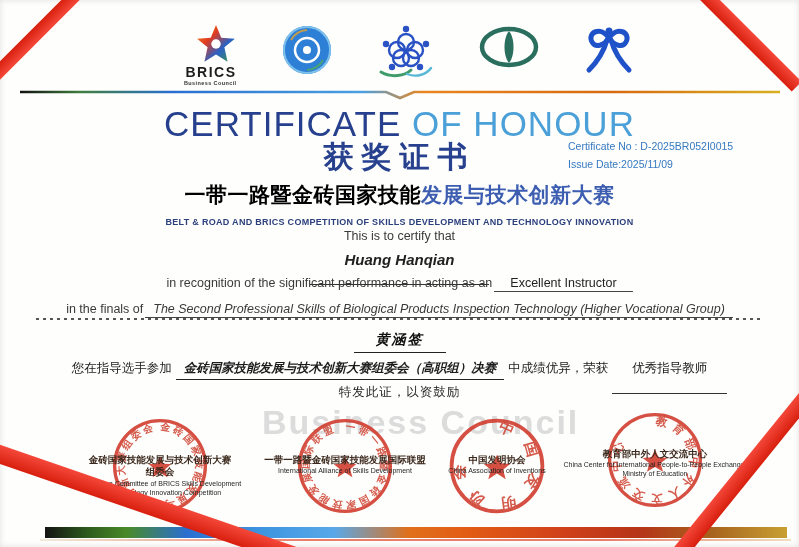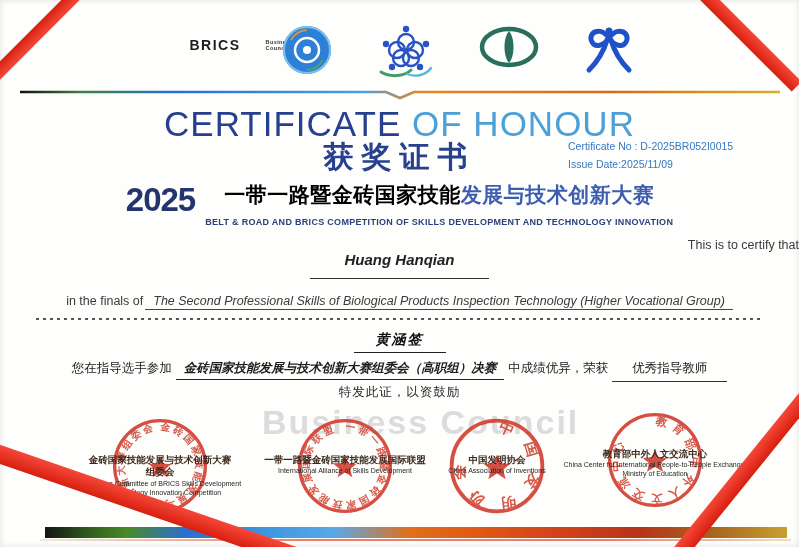--- a/index.html
+++ b/index.html
@@ -9,55 +9,55 @@
     box-shadow:inset 0 0 6px rgba(0,0,0,.12);
   }
   
   .ribbon{position:absolute;background:linear-gradient(180deg,#f4483a,#d81f0e);z-index:30;}
   .ribbon-tl{width:128px;height:13px;left:-34px;top:34px;transform:rotate(135deg);}
   .ribbon-tr{width:132px;height:14px;left:684px;top:33px;transform:rotate(45deg);}
   .ribbon-bl{width:330px;height:18px;left:-18px;top:496px;transform:rotate(19deg);border-radius:4px;}
   .ribbon-br{width:200px;height:16px;left:642px;top:468px;transform:rotate(-51deg);}
   
   .logos{position:absolute;top:24px;left:0;right:0;display:flex;justify-content:center;align-items:flex-start;gap:44px;z-index:2;}
-  .logo-brics{display:flex;flex-direction:row;align-items:center;width:72px;gap:25px;}
+  .logo-brics{display:flex;flex-direction:column;align-items:flex-end;width:72px;}
   .brics-text{font-weight:800;font-size:14px;letter-spacing:1.5px;color:#1c1c1c;line-height:1;margin-top:1px;}
   .brics-sub{font-weight:700;font-size:5.5px;color:#333;letter-spacing:.4px;margin-top:1px;}
   
   .divider{position:absolute;left:20px;top:88px;z-index:1;}
   
   .title{position:absolute;top:106px;left:0;width:100%;text-align:center;font-weight:400;font-size:35px;letter-spacing:1px;line-height:1;}
   .title .t1{color:#27408e;}
   .title .t2{color:#4ba0d8;}
   .title-cn{position:absolute;top:142px;left:0;width:100%;text-align:center;font-weight:800;font-size:30px;letter-spacing:8px;color:#27418f;line-height:1;}
   .meta{position:absolute;left:568px;top:138px;color:#3579c0;font-weight:400;font-size:10.5px;line-height:1.7;z-index:3;}
   
   .comp{position:absolute;top:183px;left:0;width:100%;display:flex;justify-content:center;align-items:flex-start;gap:10px;}
   .comp-year{font-size:33px;font-weight:900;color:#24356d;line-height:1;letter-spacing:-1px;}
   .comp-col{display:flex;flex-direction:column;align-items:center;}
   .comp-cn{font-size:21px;font-weight:800;line-height:1.1;letter-spacing:.5px;}
   .comp-cn .a{color:#000000;}
   .comp-cn .b{color:#3d5eb0;margin-top:32px;}
   .comp-en{font-size:9px;font-weight:700;color:#2a3f7c;letter-spacing:.3px;margin-top:11px;}
   
   .line{position:absolute;left:0;width:100%;text-align:center;color:#3a3a3a;}
-  .certify{top:238px;font-size:12.5px;text-align:right;}
+  .certify{top:229px;font-size:12.5px;}
   .name-en{top:251px;font-size:15px;}
-  .name-en .blank{font-weight:700;font-style:italic;color:#222;border-bottom:1.5px solid #333;padding:0 34px 10px;display:inline-block;}
+  .name-en .blank{font-weight:700;font-style:italic;color:#222;border-bottom:1.5px solid #333;padding:0 34px 16px;display:inline-block;}
   .recog{top:276px;font-size:12.5px;}
   .recog .blank{border-bottom:1px solid #444;padding:0 16px 1px;display:inline-block;color:#222;margin-left:2px;}
-  .finals{top:294px;font-size:12.5px;}
+  .finals{top:302px;font-size:12.5px;}
   .finals .blank{border-bottom:1px solid #444;padding:0 8px 1px;display:inline-block;font-style:italic;color:#3a3a3a;margin-left:2px;}
   .dashes{position:absolute;left:36px;right:36px;top:318px;height:1.5px;
     background:repeating-linear-gradient(90deg,#555 0 3px,transparent 3px 7px);}
   .name-cn{top:331px;font-size:14px;}
   .name-cn .blank{font-weight:800;font-style:italic;color:#111;border-bottom:1.5px solid #222;padding:0 22px 3px;display:inline-block;letter-spacing:2px;}
   .cn-line{top:360px;font-size:12.5px;color:#1c1c1c;}
   .cn-line .blank-bold{font-weight:800;font-style:italic;border-bottom:1.5px solid #222;padding:0 8px 2px;display:inline-block;margin:0 4px;}
-  .cn-line .blank{border-bottom:1px solid #333;padding:0 20px 4px;display:inline-block;margin-left:4px;}
+  .cn-line .blank{border-bottom:1px solid #333;padding:0 20px 16px;display:inline-block;margin-left:4px;}
   .closing{top:384px;font-size:12.5px;color:#1c1c1c;letter-spacing:1px;}
   
   .watermark{position:absolute;top:403px;left:262px;font-size:34px;font-weight:800;color:#dcdcdc;letter-spacing:2px;z-index:0;}
   
   .stamp{position:absolute;top:414px;width:230px;height:115px;z-index:5;}
   .stamp svg{position:absolute;left:50%;top:0;transform:translateX(-50%);opacity:.88;}
   .stamp-label{position:absolute;top:40px;left:0;width:100%;text-align:center;line-height:1.3;z-index:6;}
   .l-cn{font-size:9.5px;font-weight:700;color:#3b281c;}
   .l-en{font-size:7px;color:#1f1f1f;}
   .s1{left:45px;}.s2{left:230px;}.s3{left:382px;}.s4{left:540px;top:408px;}
@@ -159,35 +159,37 @@
     <span class="t2">OF HONOUR</span>
   </div>
   <div class="title-cn">获奖证书</div>
 
   <div class="meta">
     <div>Certificate No : D-2025BR052I0015</div>
     <div>Issue Date:2025/11/09</div>
   </div>
 
   <div class="comp">
-    <div class="comp-year">2025</div>
     <div class="comp-col">
       <div class="comp-cn">
         <span class="a">一带一路暨金砖国家技能</span><span class="b">发展与技术创新大赛</span>
       </div>
       <div class="comp-en">BELT &amp; ROAD AND BRICS COMPETITION OF SKILLS DEVELOPMENT AND TECHNOLOGY INNOVATION</div>
     </div>
   </div>
 
   <div class="line certify">This is to certify that</div>
 
   <div class="line name-en">
     <span class="blank">Huang Hanqian</span>
   </div>
 
+  <div class="line recog">
+    <span>in recognition of the significant performance in acting as an</span><span class="blank">Excellent Instructor</span>
+  </div>
 
   <div class="line finals">
     <span>in the finals of</span><span class="blank">The Second Professional Skills of Biological Products Inspection Technology (Higher Vocational Group)</span>
   </div>
 
   <div class="dashes"></div>
 
   <div class="line name-cn">
     <span class="blank">黄涵签</span>
   </div>

